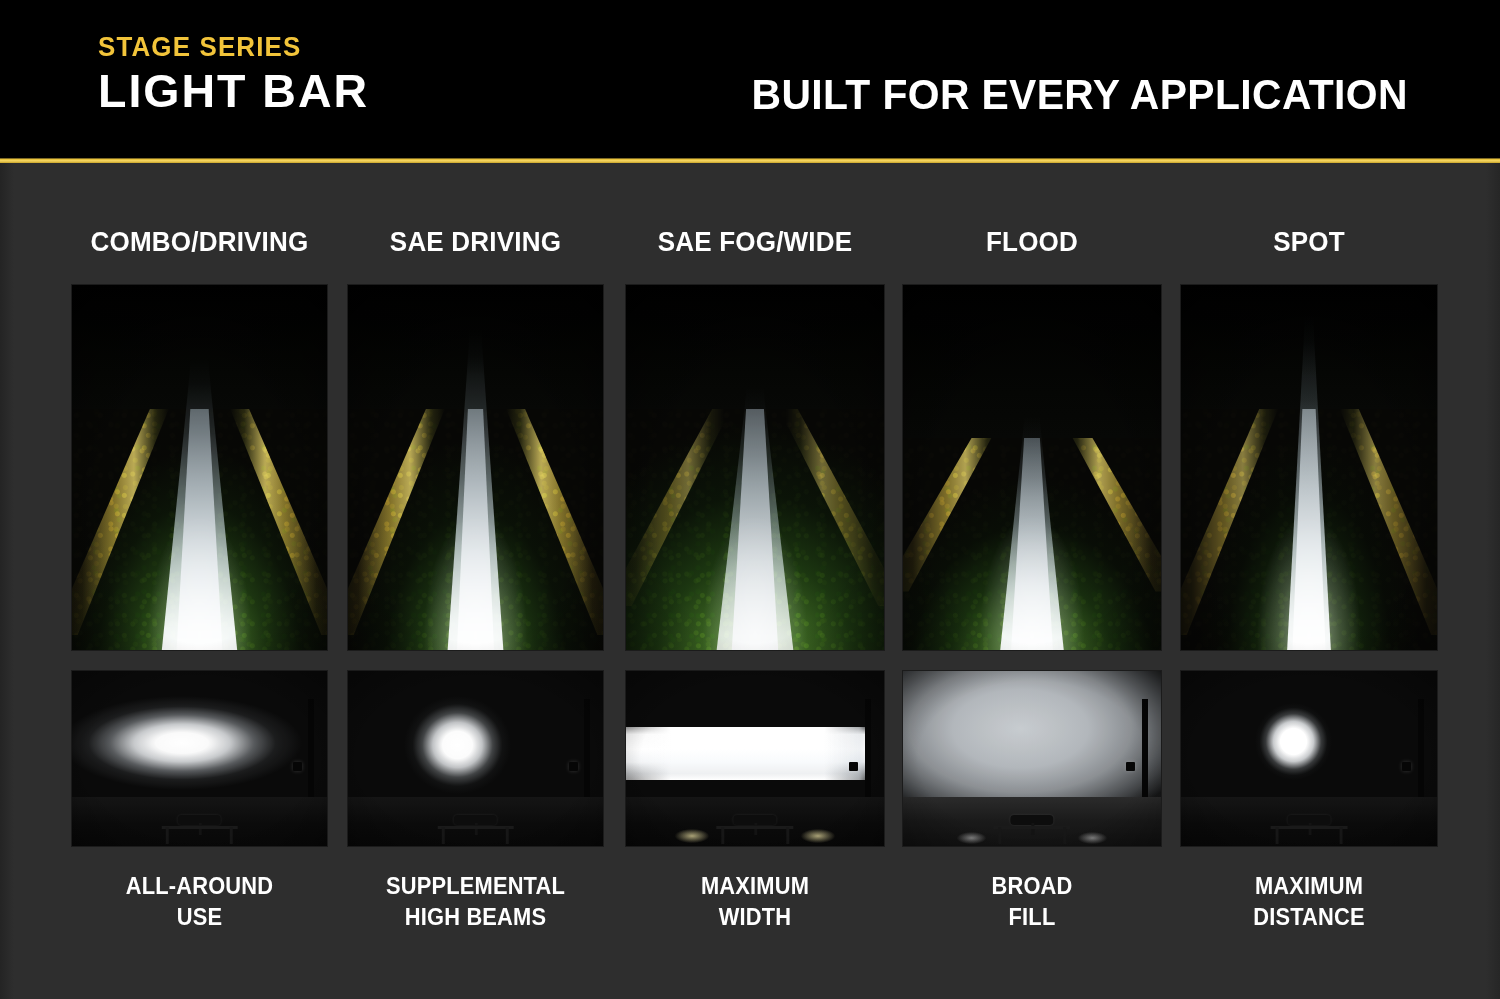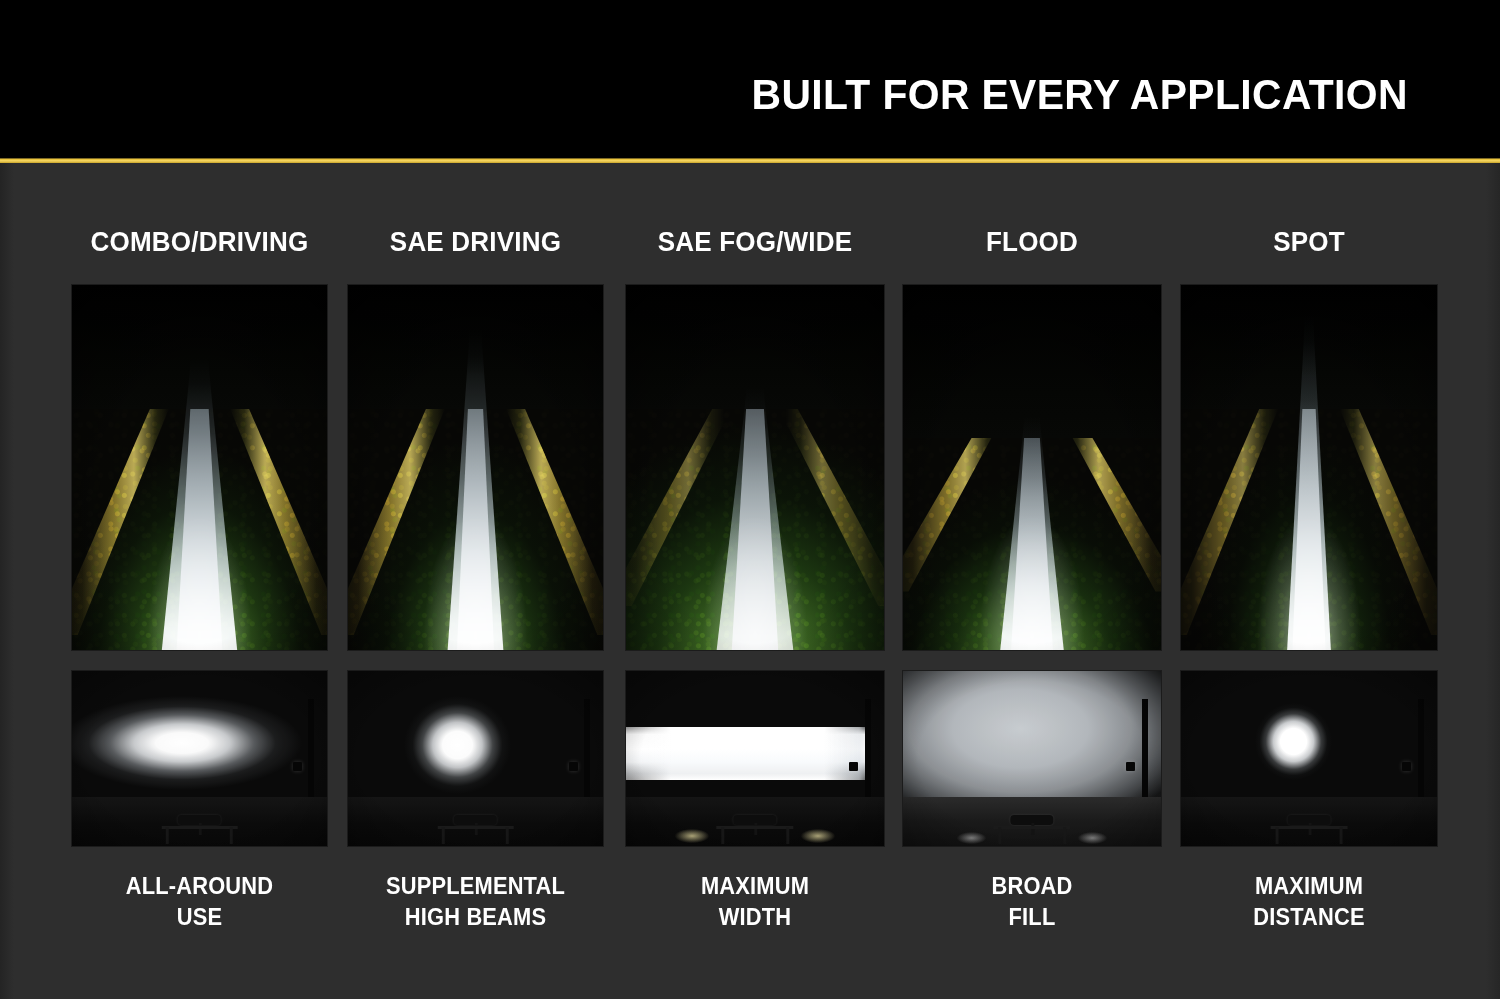--- a/index.html
+++ b/index.html
@@ -359,20 +359,24 @@
     position:absolute;bottom:1%;width:11%;height:7%;
     background:radial-gradient(ellipse at center,rgba(225,225,225,.55),rgba(60,60,60,0) 72%);
   }
   .wall.flood .hotpadL{left:21%;}
   .wall.flood .hotpadR{right:21%;}
 </style>
 </head>
 <body>
 
 <div id="header">
+  <div id="brand">
+    <div id="brand-line1">STAGE SERIES</div>
+    <div id="brand-line2">LIGHT BAR</div>
+  </div>
   <div id="headline">BUILT FOR EVERY APPLICATION</div>
 </div>
 <div id="gold-rule"></div>
 
 <div id="stage">
   <div id="vig-left"></div>
   <div id="vig-right"></div>
 
   <div class="col" style="left:72px;width:255px;">
     <div class="col-title">COMBO/DRIVING</div>

